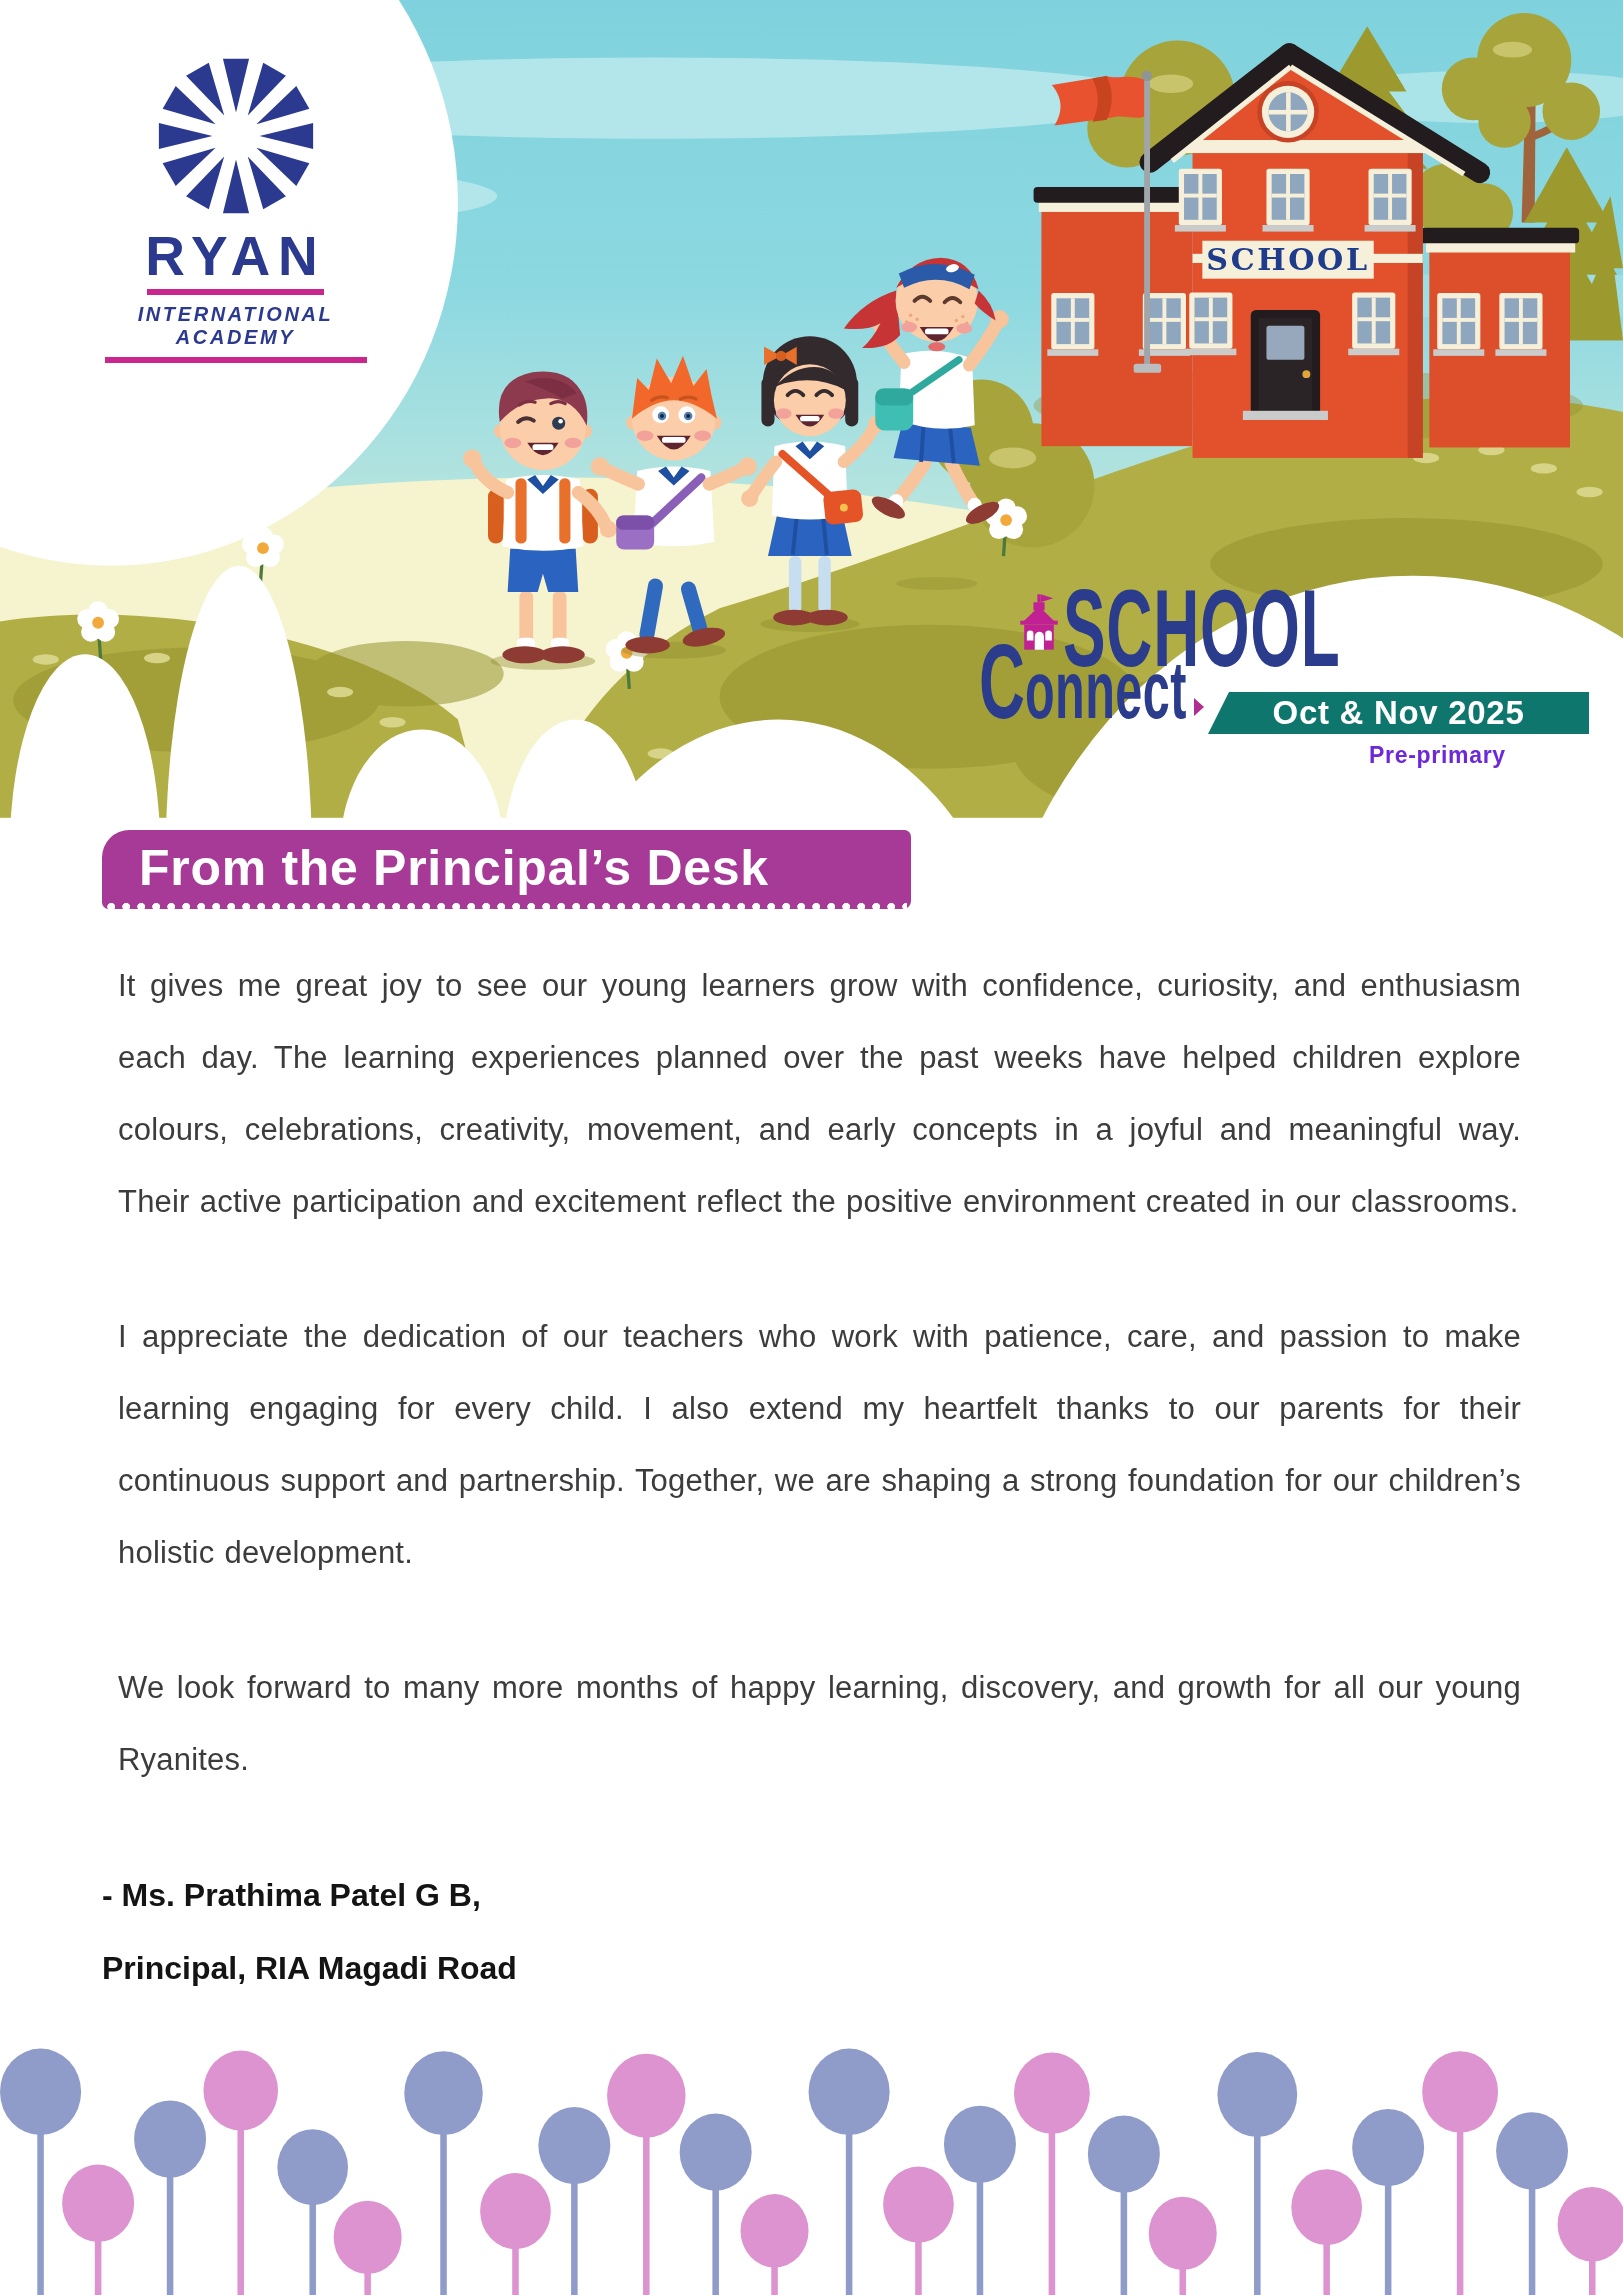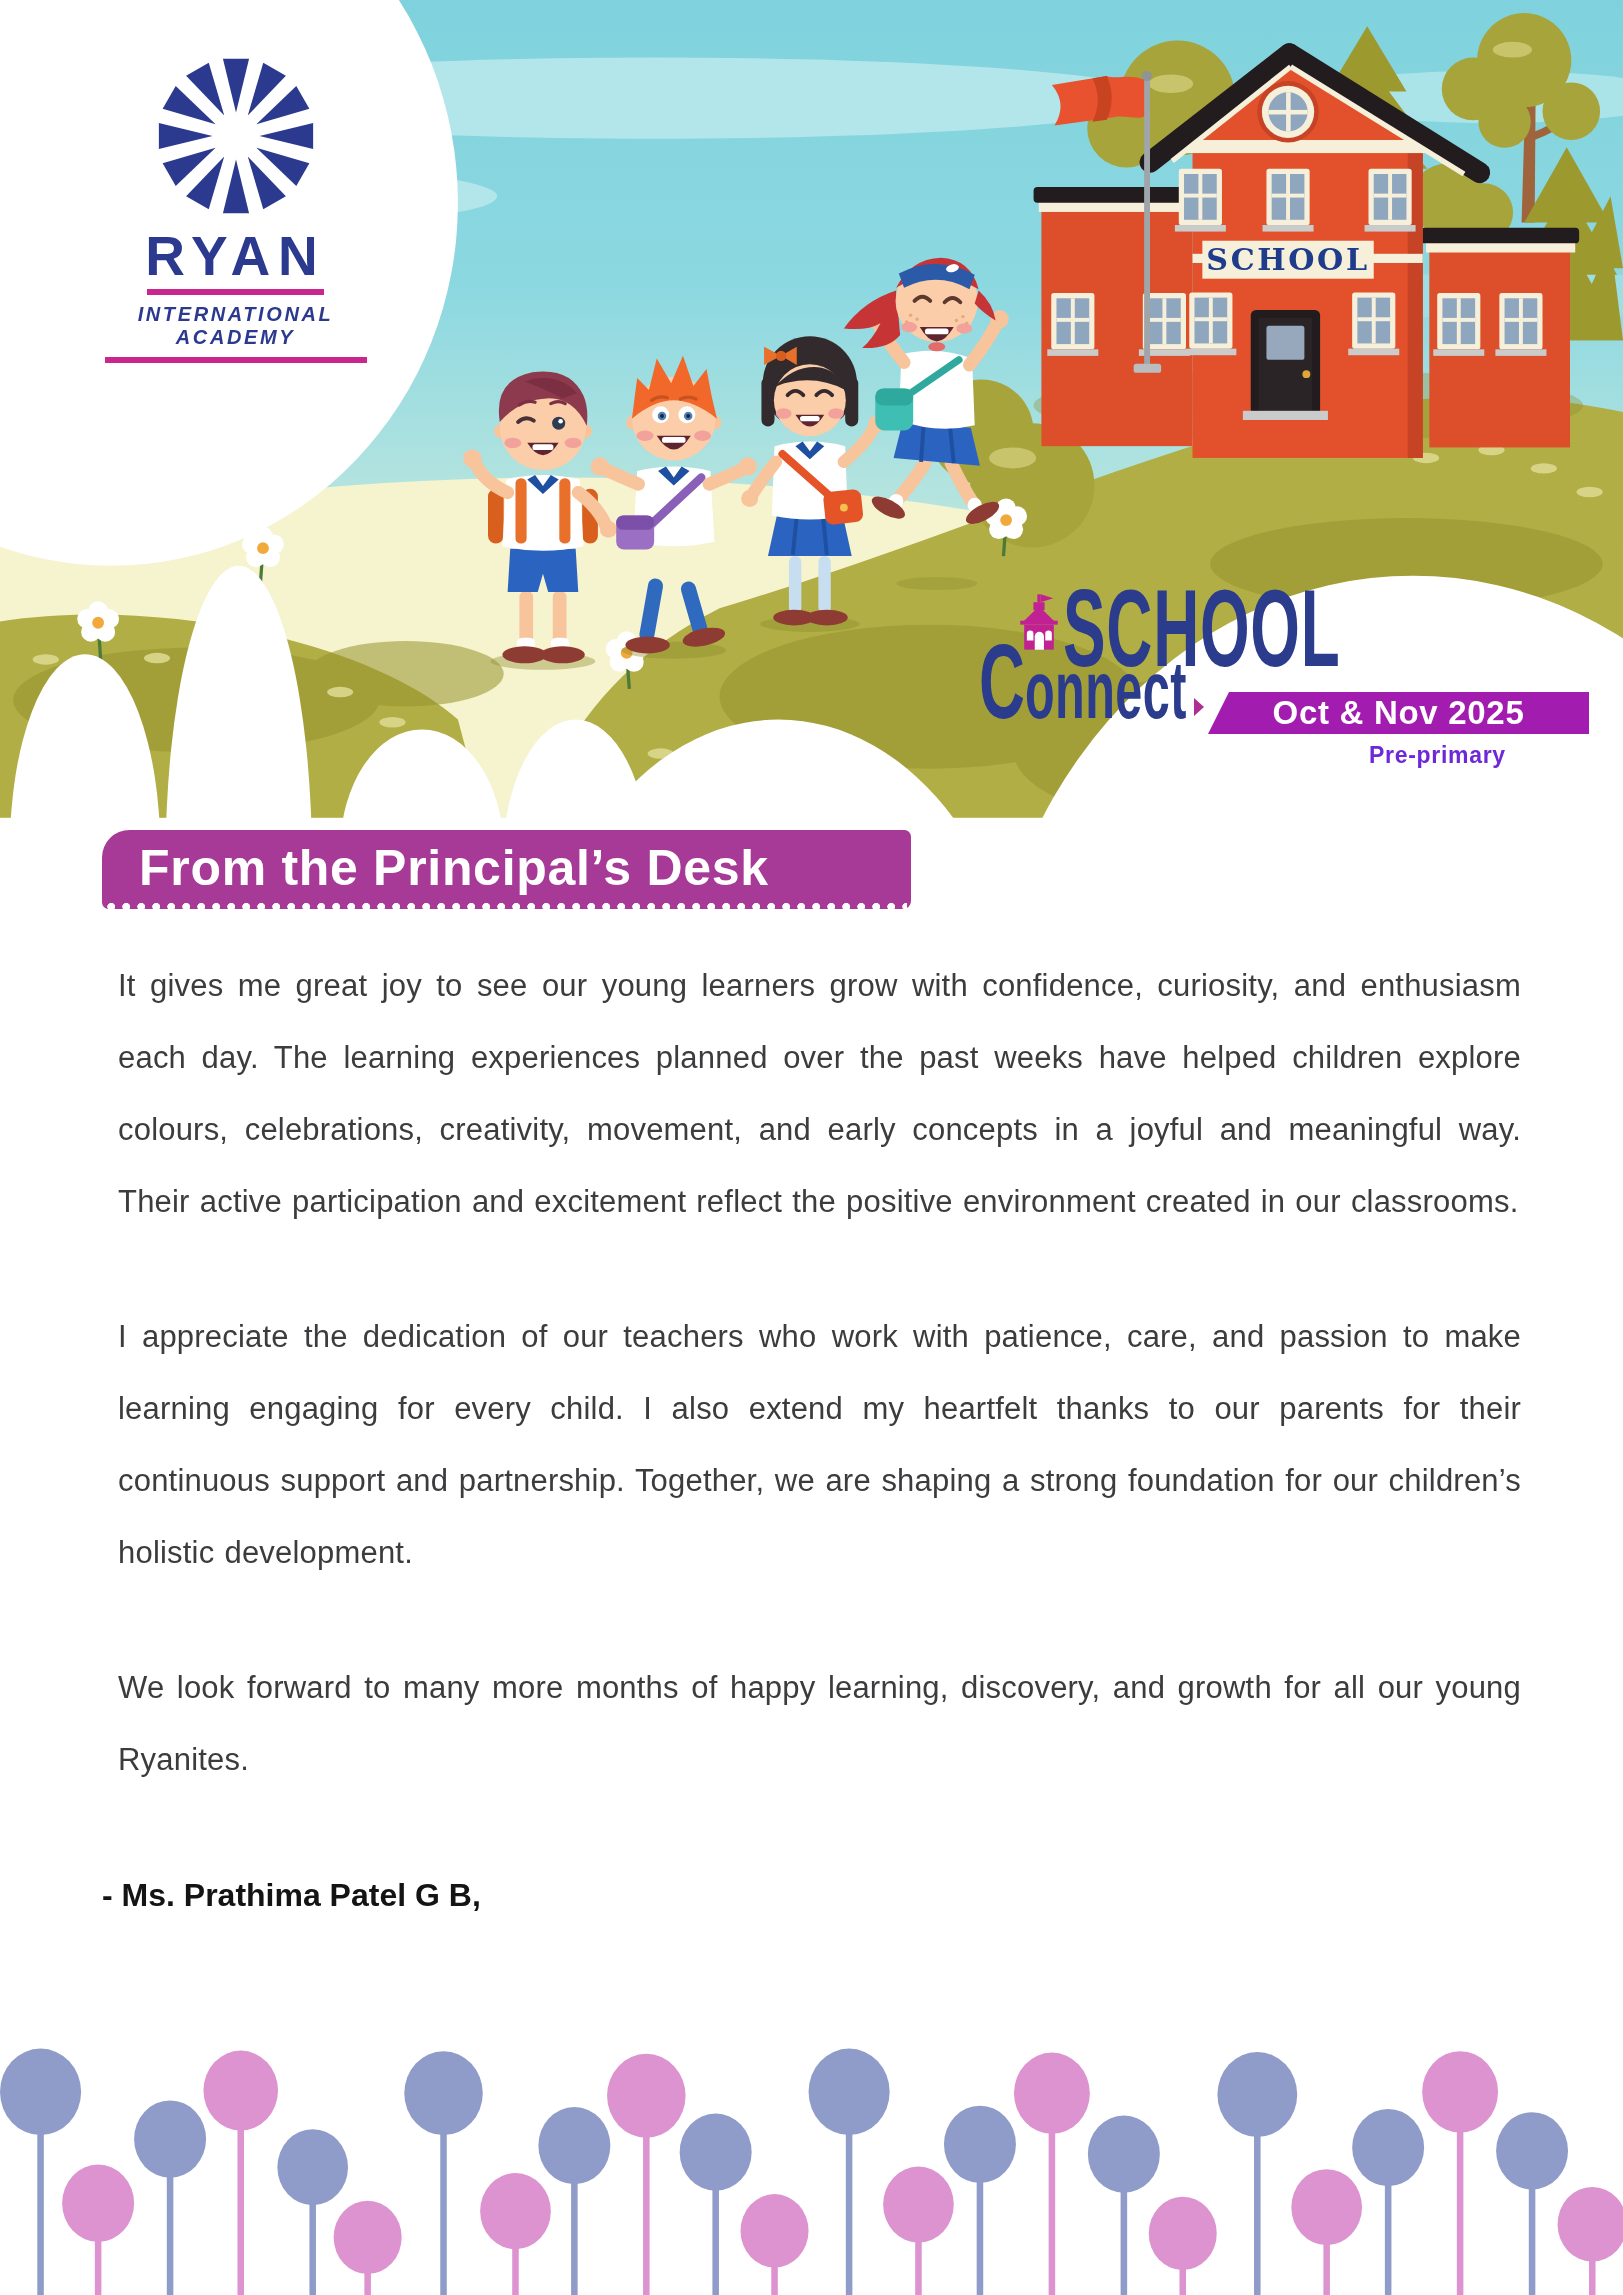--- a/index.html
+++ b/index.html
@@ -27,21 +27,21 @@
     position:absolute;left:85px;top:-15.7px;font-size:110px;font-weight:bold;color:#2B3C8C;
     letter-spacing:1.3px;transform:scaleX(.58);transform-origin:0 0;white-space:nowrap;line-height:1;
   }
   .sc-connect{
     position:absolute;left:1.3px;top:39px;transform:scaleX(.60);transform-origin:0 0;
     white-space:nowrap;color:#2B3C8C;line-height:1;
   }
   .sc-connect .big-c{font-size:106px;font-weight:bold;}
   .sc-connect .rest{font-size:81px;font-weight:bold;letter-spacing:0.7px;}
   .sc-issue{
-    position:absolute;left:230px;top:103px;width:381px;height:42px;background:#a21caf;
+    position:absolute;left:230px;top:103px;width:381px;height:42px;background:#0f766e;
     clip-path:polygon(21px 0,100% 0,100% 100%,0 100%);
     display:flex;align-items:center;justify-content:center;
     color:#ffffff;font-size:33px;font-weight:bold;letter-spacing:0.7px;
   }
   .sc-issue-notch{
     position:absolute;left:216px;top:109px;width:0;height:0;
     border-top:9.2px solid transparent;border-bottom:9.2px solid transparent;border-left:10.5px solid #B02D92;
   }
   .sc-edition{position:absolute;left:391px;top:153px;font-size:23px;font-weight:bold;color:#6d28d9;letter-spacing:0.7px;}
 
@@ -502,20 +502,21 @@
     <h1>From the Principal’s Desk</h1>
     <div class="perforation"></div>
   </div>
   <div class="body-text">
     <p class="first">It gives me great joy to see our young learners grow with confidence, curiosity, and enthusiasm each day. The learning experiences planned over the past weeks have helped children explore colours, celebrations, creativity, movement, and early concepts in a joyful and meaningful way. Their active participation and excitement reflect the positive environment created in our classrooms.</p>
     <p>I appreciate the dedication of our teachers who work with patience, care, and passion to make learning engaging for every child. I also extend my heartfelt thanks to our parents for their continuous support and partnership. Together, we are shaping a strong foundation for our children’s holistic development.</p>
     <p>We look forward to many more months of happy learning, discovery, and growth for all our young Ryanites.</p>
   </div>
   <div class="signature">
     <div>- Ms. Prathima Patel G B,</div>
+    <div>Principal, RIA Magadi Road</div>
   </div>
 </div>
 
 <svg class="footer-deco" id="lollipop-svg" viewBox="0 0 2481 380" preserveAspectRatio="none">
     <line x1="62" y1="70" x2="62" y2="380" stroke="#8F9CC9" stroke-width="10"></line>
     <ellipse cx="62" cy="70" rx="62" ry="66" fill="#8F9CC9"></ellipse>
     <line x1="150" y1="240" x2="150" y2="380" stroke="#DC93CF" stroke-width="10"></line>
     <ellipse cx="150" cy="240" rx="55" ry="59" fill="#DC93CF"></ellipse>
     <line x1="260" y1="142" x2="260" y2="380" stroke="#8F9CC9" stroke-width="10"></line>
     <ellipse cx="260" cy="142" rx="55" ry="59" fill="#8F9CC9"></ellipse>

